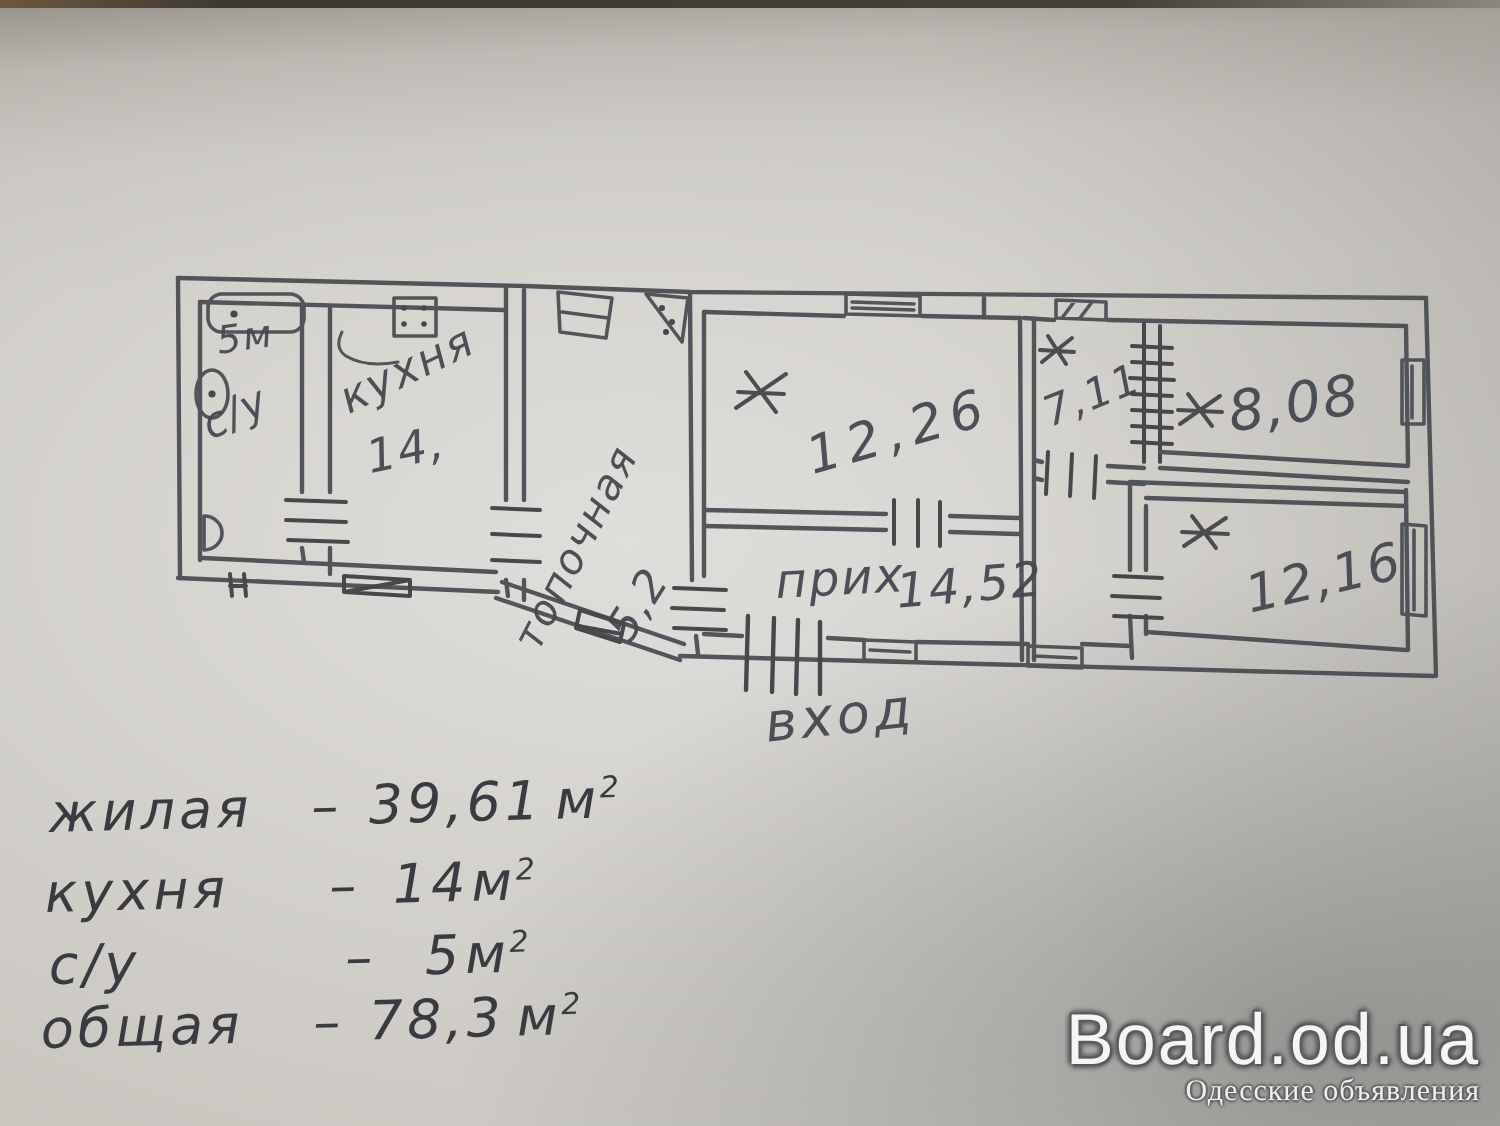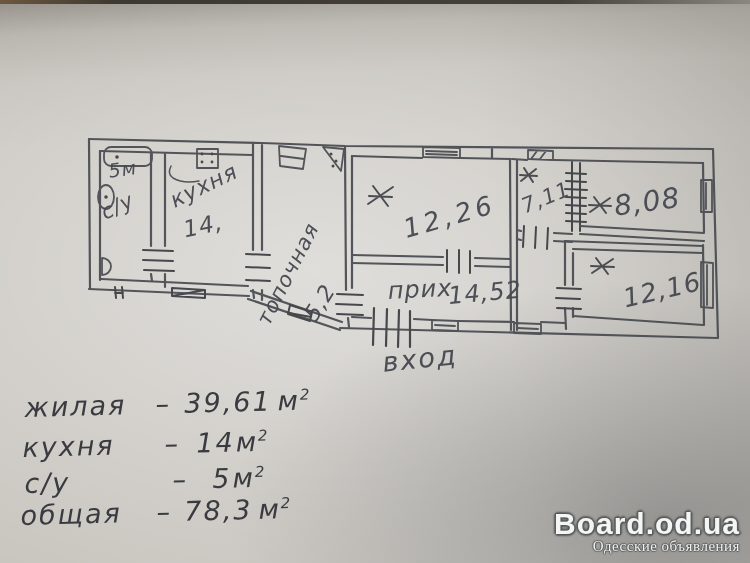--- a/index.html
+++ b/index.html
@@ -21,21 +21,21 @@
   .sum-row{position:absolute;display:flex;align-items:baseline;
            font-style:italic;color:#393b40;font-size:27px;letter-spacing:2px;
            transform:rotate(-1.5deg);transform-origin:0 0;}
   .sum-label{display:inline-block;}
   .sum-dash{display:inline-block;text-align:center;}
   .sum-val{display:inline-block;}
   .sum-unit{margin-left:6px;}
   sup{font-size:15px;}
   .wm{position:absolute;right:10px;bottom:8px;text-align:right;line-height:1.05;}
   .wm-title{
-    font-family:"Liberation Sans",sans-serif;font-weight:bold;font-size:30px;color:#f5f5f3;
+    font-family:"Liberation Sans",sans-serif;font-weight:normal;font-size:36px;color:#f5f5f3;
     text-shadow:-2px 0 2px #5a5d5f, 2px 0 2px #5a5d5f, 0 -2px 2px #5a5d5f, 0 2px 2px #5a5d5f,
                 -1px -1px 0 #4e5153, 1px 1px 0 #4e5153;
     letter-spacing:1px;}
   .wm-sub{
     font-family:Liberation Serif, serif;font-size:15px;color:#f0f0ee;
     text-shadow:-1px 0 1px #5a5d5f, 1px 0 1px #5a5d5f, 0 -1px 1px #5a5d5f, 0 1px 1px #5a5d5f;
     letter-spacing:.5px;}
 </style>
 </head>
 <body>

